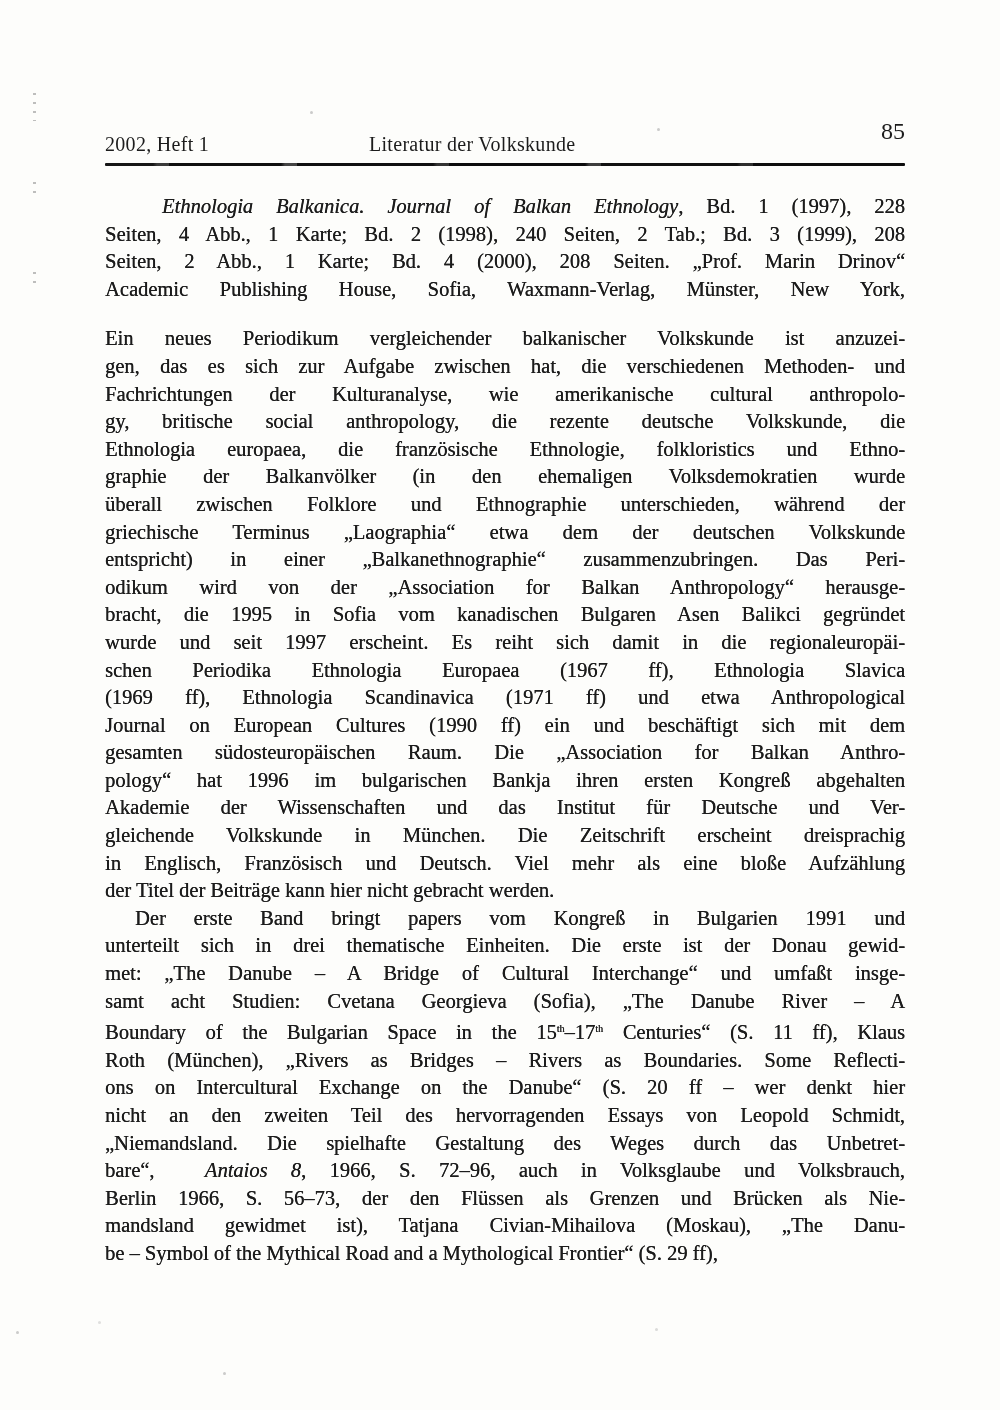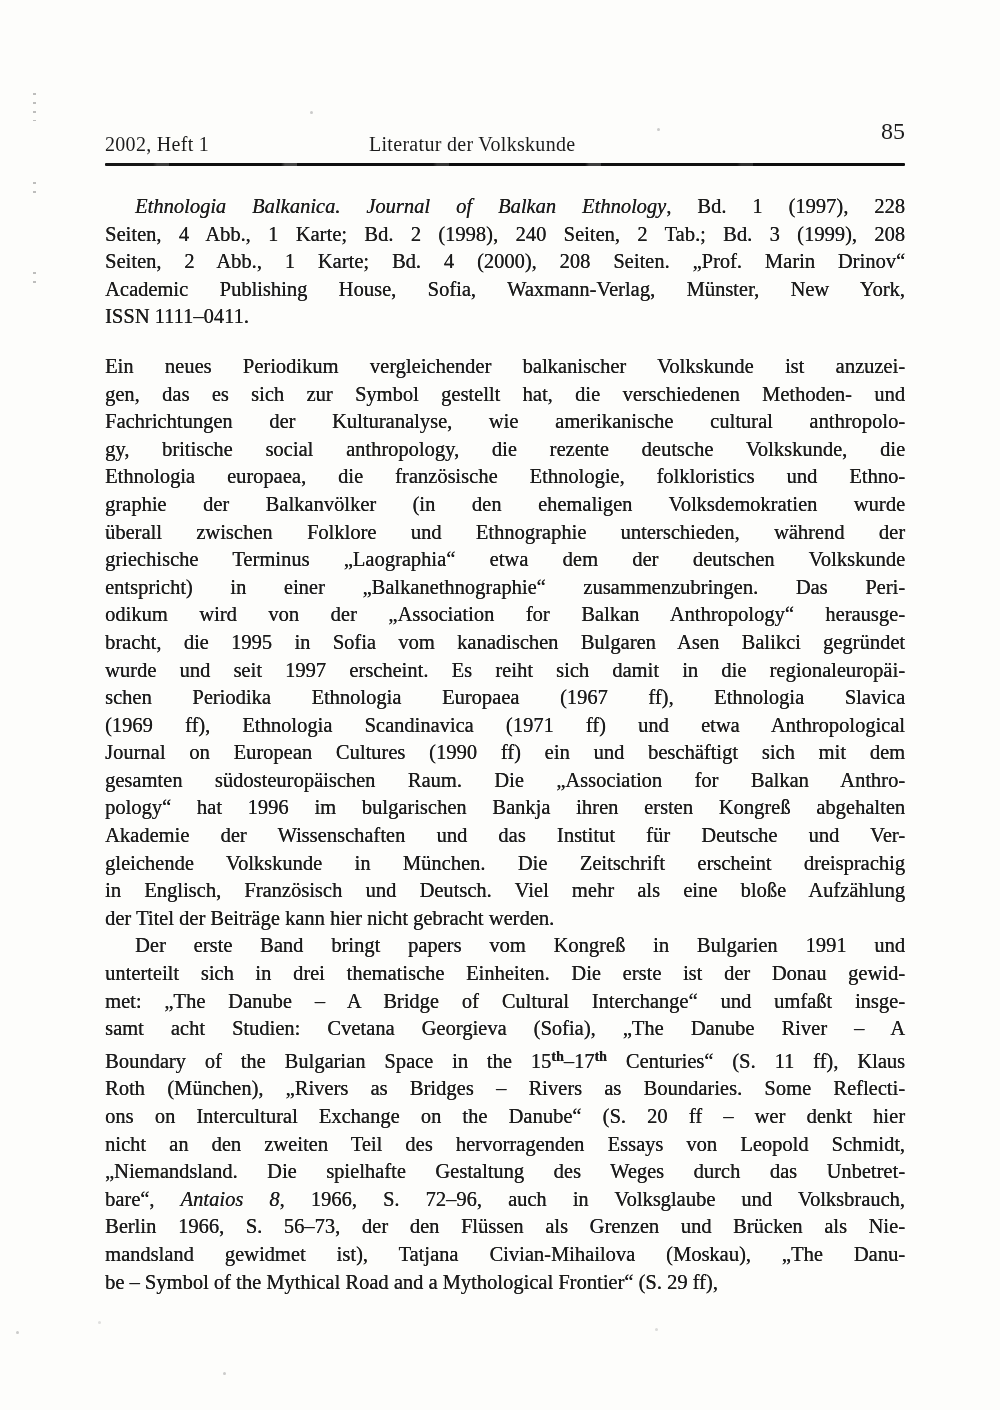--- a/index.html
+++ b/index.html
@@ -40,22 +40,22 @@
     margin-top: 27px;
     font-size: 20.5px;
     line-height: 27.6px;
     text-shadow: 0.25px 0 0 currentColor; 
   }
   .para { margin: 0; padding: 0; }
   .para + .para.gap { margin-top: 22px; }
   .line { text-align: justify; text-align-last: justify; white-space: normal; }
   .line.last { text-align-last: auto; }
   .line.ind { text-indent: 30px; }
-  .it { font-style: italic; }
-  .sup { font-size: 14px; vertical-align: 7px; letter-spacing: 0; font-weight: bold; }
+  .it { font-style: italic; margin-left: 27px; }
+  .sup { font-size: 10px; vertical-align: 7px; letter-spacing: 0; }
   
   .artifact { position: absolute; pointer-events: none; }
   .dotcol {
     width: 3px;
     background-image: repeating-linear-gradient(#8a8a8a 0 2px, transparent 2px 9px);
     opacity: 0.55;
   }
   .speck { width: 3px; height: 3px; border-radius: 50%; background: #9a9a9a; opacity: 0.5; }
 </style>
 </head>
@@ -80,26 +80,25 @@
   </div>
   <div class="rule"></div>
 
   <div class="bodytext">
 
     <div class="para">
       <div class="line ind"><span class="it">Ethnologia Balkanica. Journal of Balkan Ethnology</span><span>, Bd. 1 (1997), 228</span></div>
       <div class="line">Seiten, 4 Abb., 1 Karte; Bd. 2 (1998), 240 Seiten, 2 Tab.; Bd. 3 (1999), 208</div>
       <div class="line">Seiten, 2 Abb., 1 Karte; Bd. 4 (2000), 208 Seiten. „Prof. Marin Drinov“</div>
       <div class="line">Academic Publishing House, Sofia, Waxmann-Verlag, Münster, New York,</div>
-      <div class="line last">ISSN 1111–0411.</div>
     </div>
 
     <div class="para gap">
       <div class="line">Ein neues Periodikum vergleichender balkanischer Volkskunde ist anzuzei-</div>
-      <div class="line">gen, das es sich zur Symbol gestellt hat, die verschiedenen Methoden- und</div>
+      <div class="line">gen, das es sich zur Aufgabe zwischen hat, die verschiedenen Methoden- und</div>
       <div class="line">Fachrichtungen der Kulturanalyse, wie amerikanische cultural anthropolo-</div>
       <div class="line">gy, britische social anthropology, die rezente deutsche Volkskunde, die</div>
       <div class="line">Ethnologia europaea, die französische Ethnologie, folkloristics und Ethno-</div>
       <div class="line">graphie der Balkanvölker (in den ehemaligen Volksdemokratien wurde</div>
       <div class="line">überall zwischen Folklore und Ethnographie unterschieden, während der</div>
       <div class="line">griechische Terminus „Laographia“ etwa dem der deutschen Volkskunde</div>
       <div class="line">entspricht) in einer „Balkanethnographie“ zusammenzubringen. Das Peri-</div>
       <div class="line">odikum wird von der „Association for Balkan Anthropology“ herausge-</div>
       <div class="line">bracht, die 1995 in Sofia vom kanadischen Bulgaren Asen Balikci gegründet</div>
       <div class="line">wurde und seit 1997 erscheint. Es reiht sich damit in die regionaleuropäi-</div>

